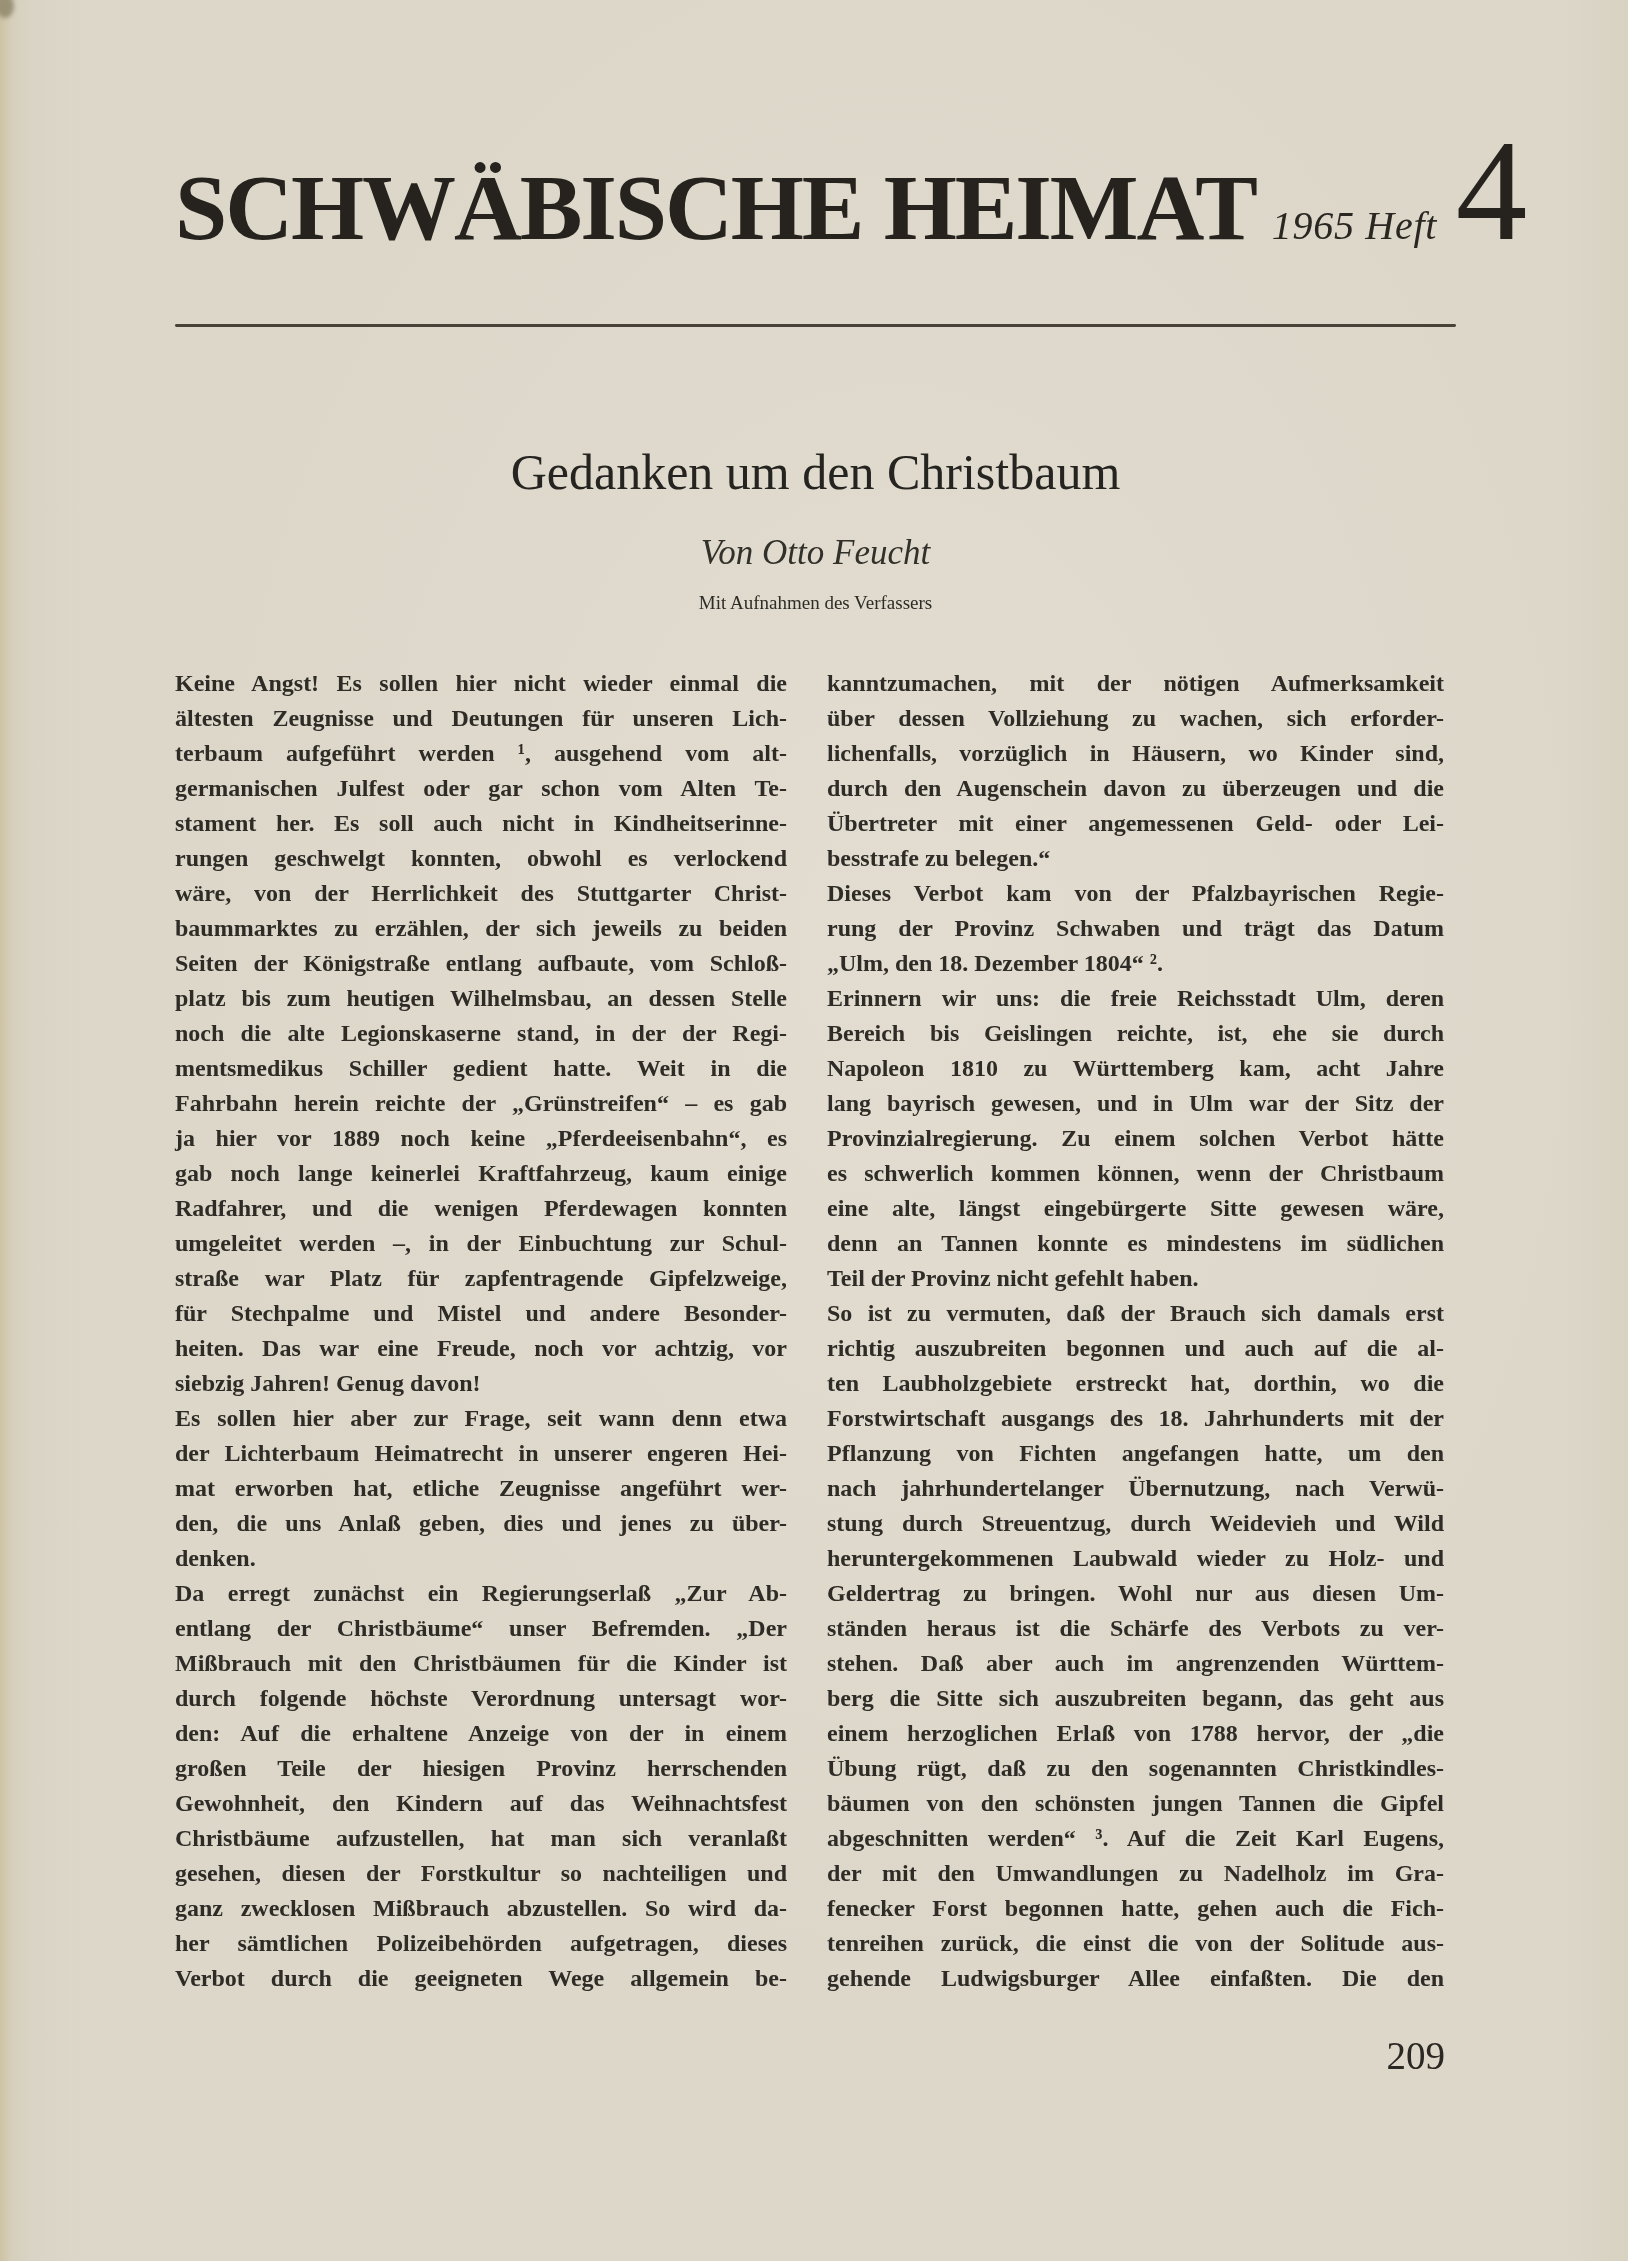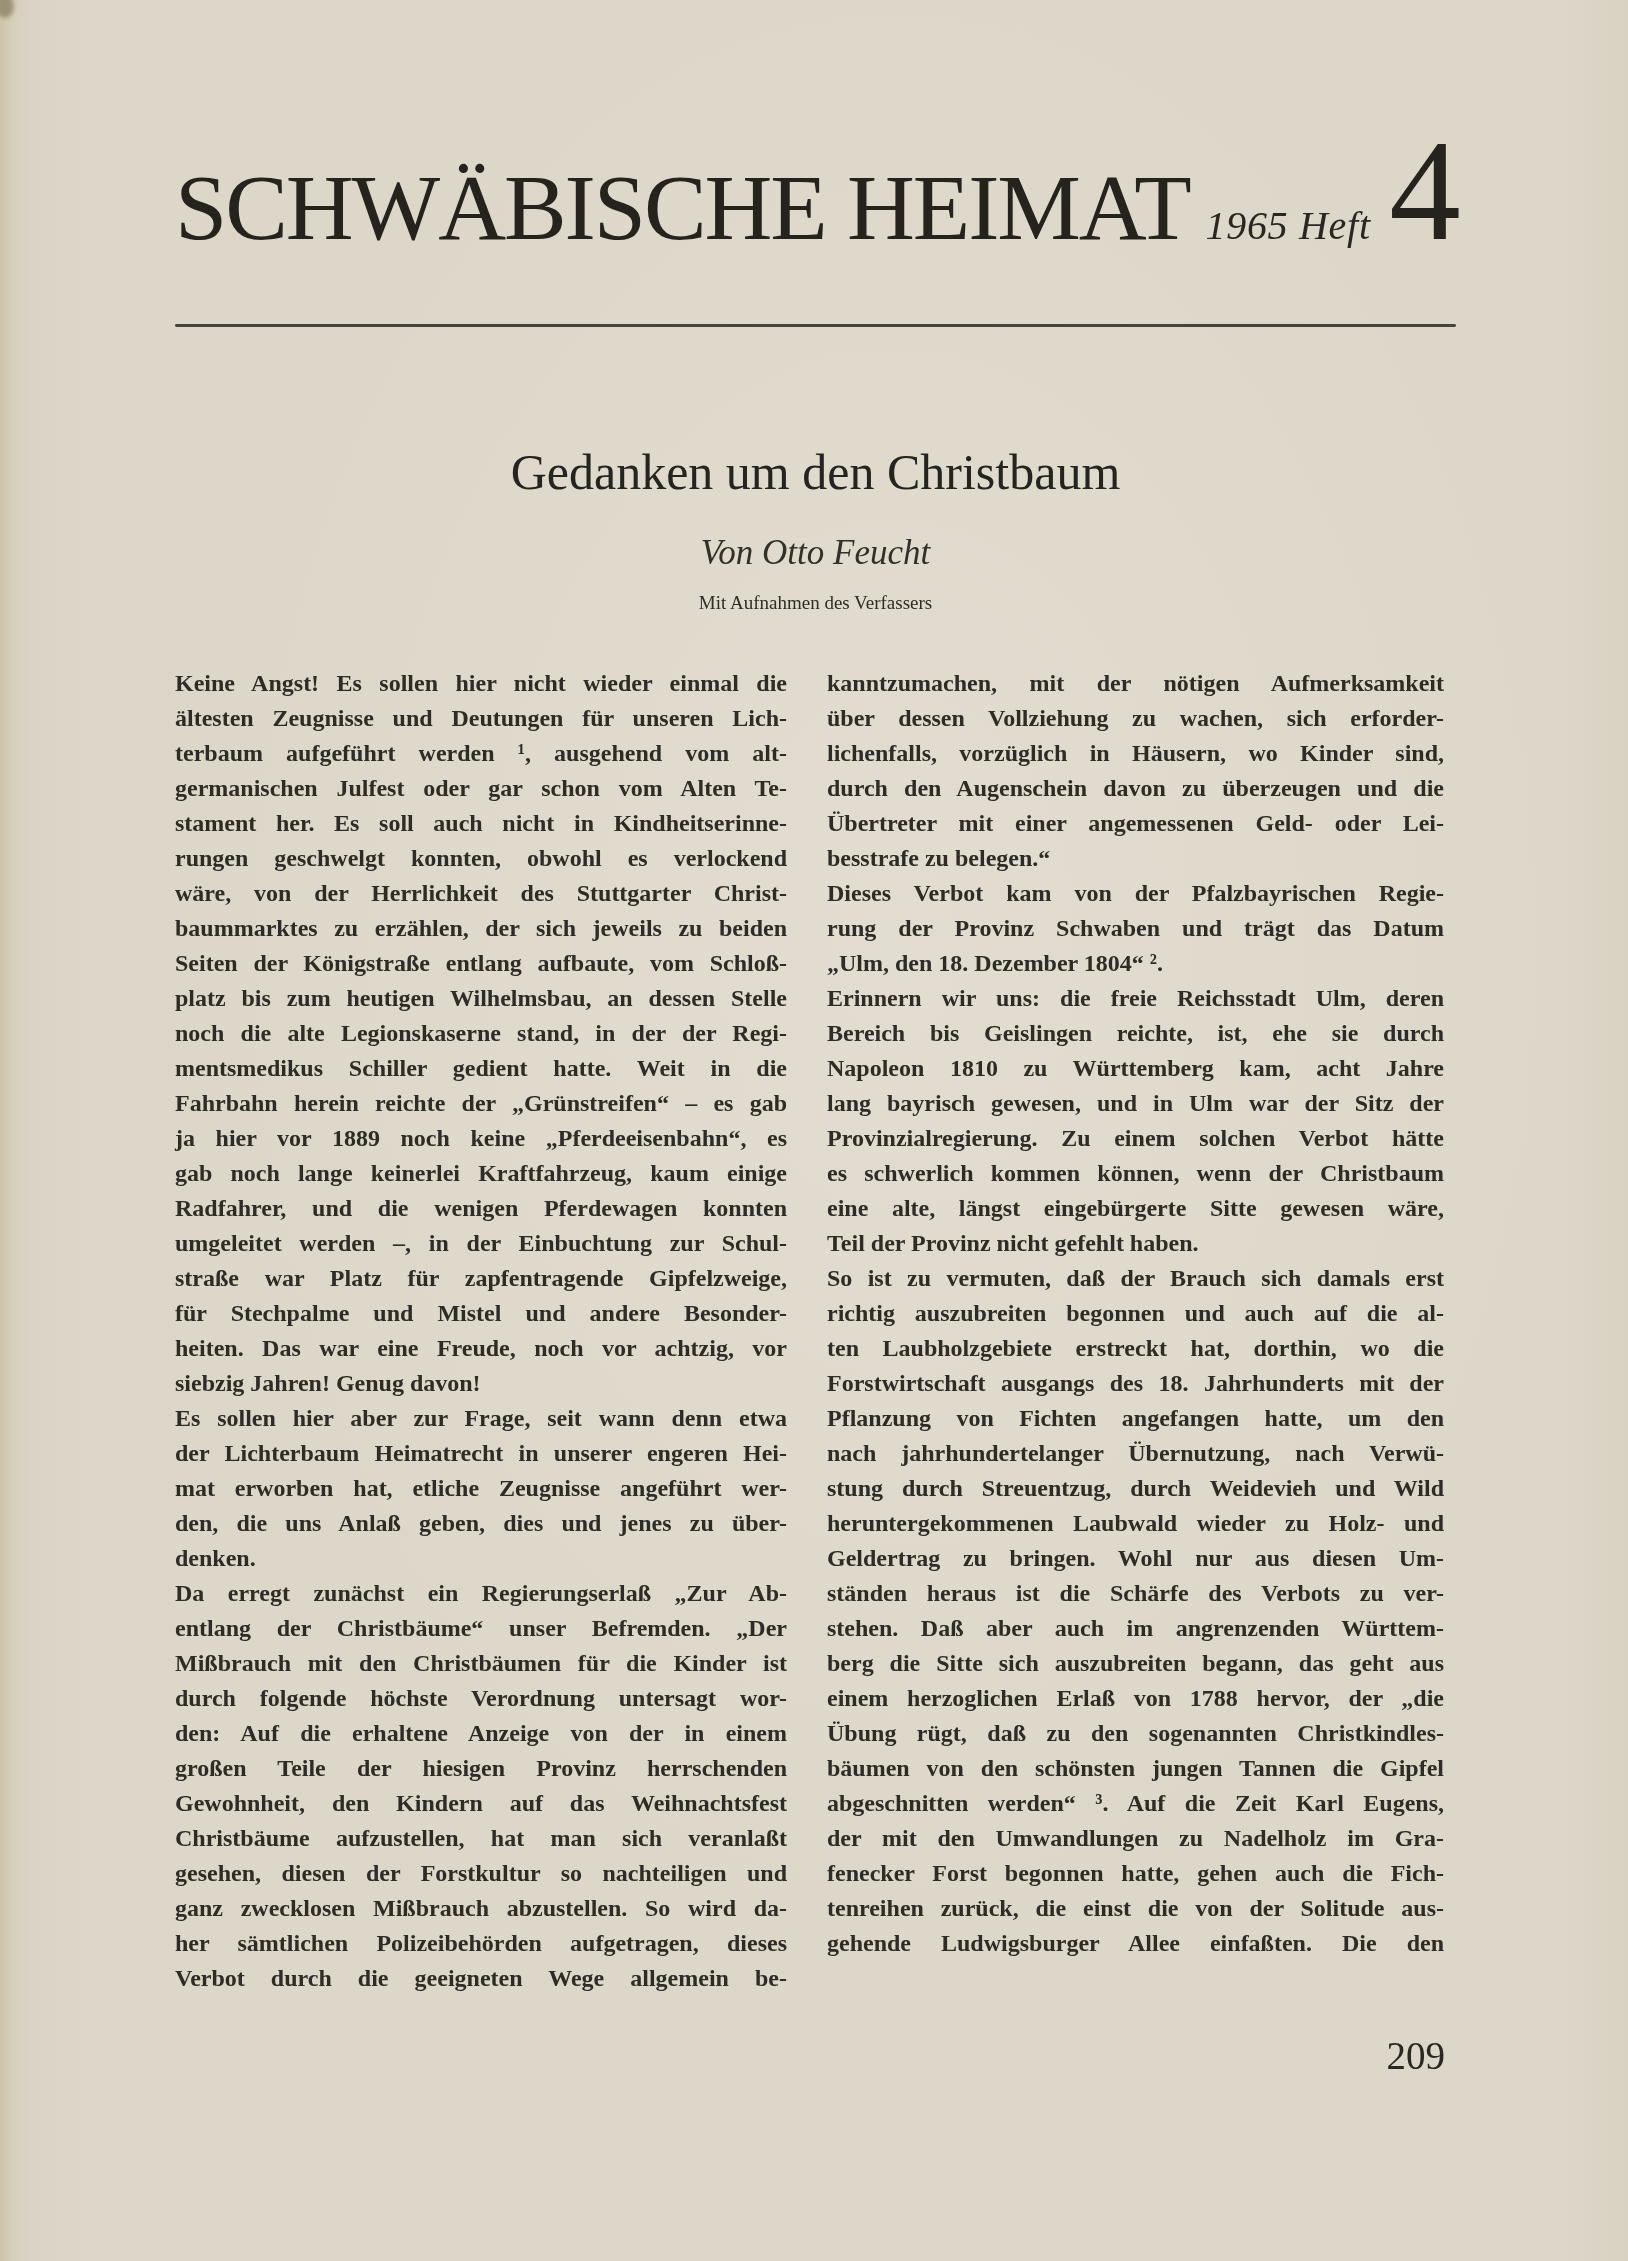--- a/index.html
+++ b/index.html
@@ -20,21 +20,21 @@
     position:absolute;left:-4.3px;top:-5.7px;width:18.6px;height:24px;
     background:#8d8468;border-radius:50%;filter:blur(2.1px);opacity:.8;
   }
   
   .masthead{
     position:absolute;left:175px;top:120px;width:1288px;
     display:flex;align-items:baseline;white-space:nowrap;
   }
   .masthead .mag-title{
     font-size:94px;line-height:1;letter-spacing:-2.1px;
-    color:#26231e;font-weight:400;
+    color:#26231e;font-weight:700;
   }
   .masthead .issue-group{margin-left:16px;font-style:italic;font-size:40px;line-height:1;color:#2a2722;letter-spacing:0.7px;}
   .masthead .issue-number{margin-left:18.6px;font-size:143px;line-height:1;color:#26231e;}
   .rule{
     position:absolute;left:175px;right:172px;top:324px;height:2.9px;
     background:#474338;border-radius:1.4px;
   }
   
   .article-head{position:absolute;left:175px;right:172px;top:444px;text-align:center;}
   .article-title{font-size:50px;line-height:57px;color:#262420;font-weight:400;margin:0;}
@@ -127,20 +127,21 @@
         <div class="line">Dieses Verbot kam von der Pfalzbayrischen Regie-</div>
         <div class="line">rung der Provinz Schwaben und trägt das Datum</div>
         <div class="line para-end">„Ulm, den 18. Dezember 1804“ ².</div>
         <div class="line">Erinnern wir uns: die freie Reichsstadt Ulm, deren</div>
         <div class="line">Bereich bis Geislingen reichte, ist, ehe sie durch</div>
         <div class="line">Napoleon 1810 zu Württemberg kam, acht Jahre</div>
         <div class="line">lang bayrisch gewesen, und in Ulm war der Sitz der</div>
         <div class="line">Provinzialregierung. Zu einem solchen Verbot hätte</div>
         <div class="line">es schwerlich kommen können, wenn der Christbaum</div>
         <div class="line">eine alte, längst eingebürgerte Sitte gewesen wäre,</div>
+        <div class="line">denn an Tannen konnte es mindestens im südlichen</div>
         <div class="line para-end">Teil der Provinz nicht gefehlt haben.</div>
         <div class="line">So ist zu vermuten, daß der Brauch sich damals erst</div>
         <div class="line">richtig auszubreiten begonnen und auch auf die al-</div>
         <div class="line">ten Laubholzgebiete erstreckt hat, dorthin, wo die</div>
         <div class="line">Forstwirtschaft ausgangs des 18. Jahrhunderts mit der</div>
         <div class="line">Pflanzung von Fichten angefangen hatte, um den</div>
         <div class="line">nach jahrhundertelanger Übernutzung, nach Verwü-</div>
         <div class="line">stung durch Streuentzug, durch Weidevieh und Wild</div>
         <div class="line">heruntergekommenen Laubwald wieder zu Holz- und</div>
         <div class="line">Geldertrag zu bringen. Wohl nur aus diesen Um-</div>

